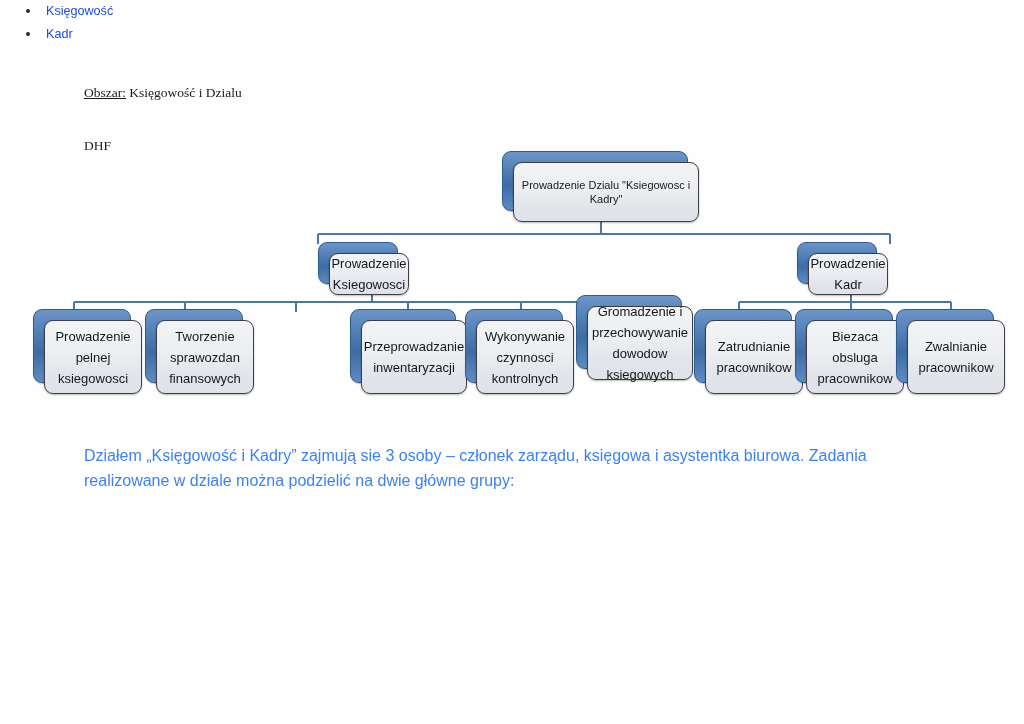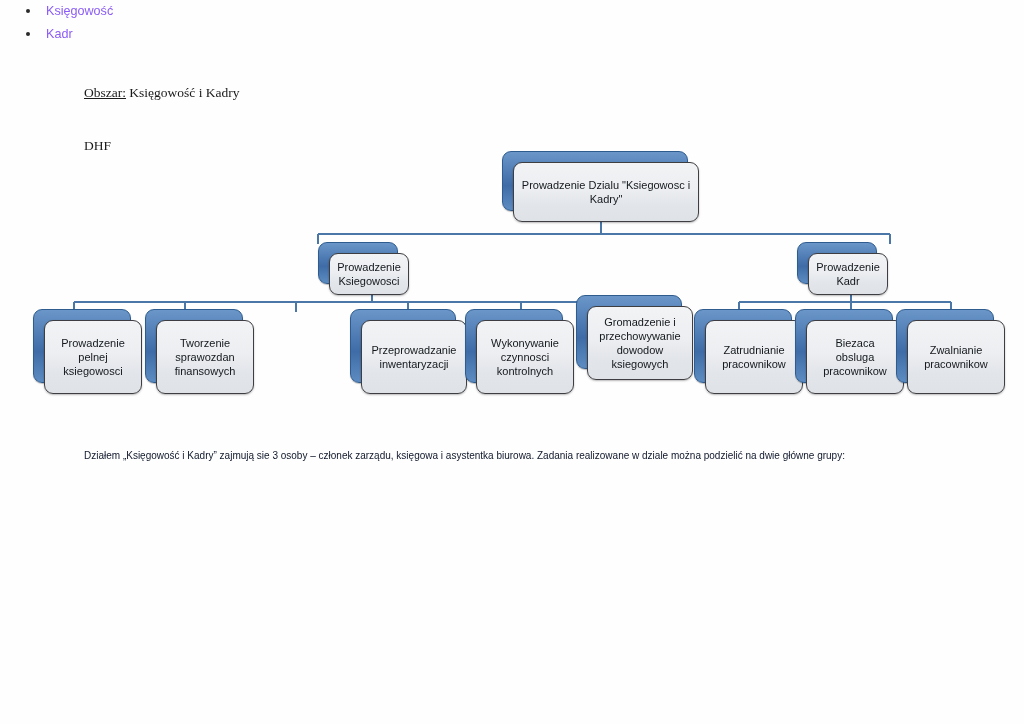--- a/index.html
+++ b/index.html
@@ -76,72 +76,72 @@
     border: 1px solid #3e3e42;
     background: linear-gradient(180deg, #f2f3f5 0%, #eceef1 45%, #e2e5ea 72%, #dfe3e8 100%);
     box-shadow: 0 1px 2px rgba(0,0,0,0.28);
     display: flex;
     align-items: center;
     justify-content: center;
     text-align: center;
   }
   .node .label {
     font-family: "Liberation Sans", sans-serif;
-    font-size: 11px;
-    line-height: 14px;
+    font-size: 13px;
+    line-height: 21px;
     color: #14181d;
     padding: 0 6px;
     white-space: pre-line;
   }
   #node-root .label { font-size: 11px; line-height: 14px; }
 
   
   .body-text {
     position: absolute;
     font-family: "Liberation Sans", sans-serif;
-    font-size: 10px;
+    font-size: 16px;
     line-height: 25px;
-    color: #0f172a;
+    color: #3b82f6;
   }
   #para {
     left: 84px;
     top: 443px;
     width: 860px;
   }
   #bullets {
     left: 84px;
     top: 492px;
     width: 500px;
     margin: 0;
     padding: 0;
     list-style: none;
   }
   #bullets li {
     position: relative;
     padding-left: 46px;
     line-height: 23px;
     font-size: 12.6px;
-    color: #8b5cf6;
+    color: #1d4ed8;
   }
   #bullets li .dot {
     position: absolute;
     left: 26px;
     top: 9px;
     width: 4px;
     height: 4px;
     border-radius: 50%;
     background: #2a2a2a;
   }
 </style>
 </head>
 <body>
 
 <div class="page">
 
-  <div class="hdr" id="hdr-area"><span class="u">Obszar:</span><span> Księgowość i Kadry</span></div>
+  <div class="hdr" id="hdr-area"><span class="u">Obszar:</span><span> Księgowość i Dzialu</span></div>
 
   <div class="hdr" id="hdr-dhf">DHF</div>
 
   <div id="chart">
 
     <svg id="connectors" viewBox="0 0 1024 430" width="1024" height="430">
       <g stroke="#4a77a8" stroke-width="1.6" fill="none" shape-rendering="crispEdges">
 
         <path d="M 601 220 L 601 234"></path>
 

